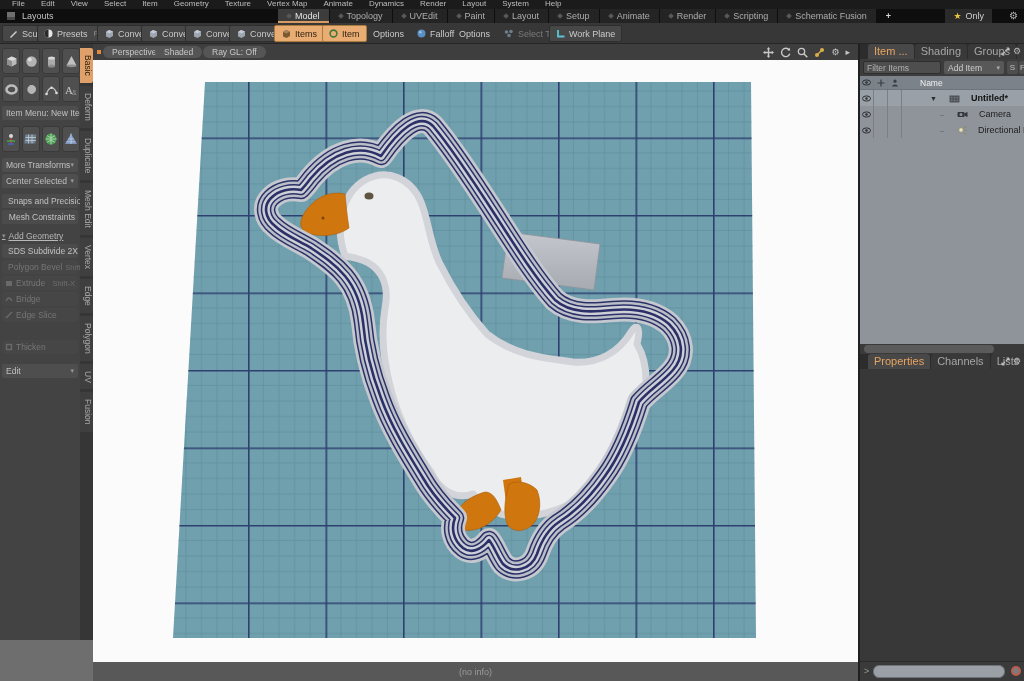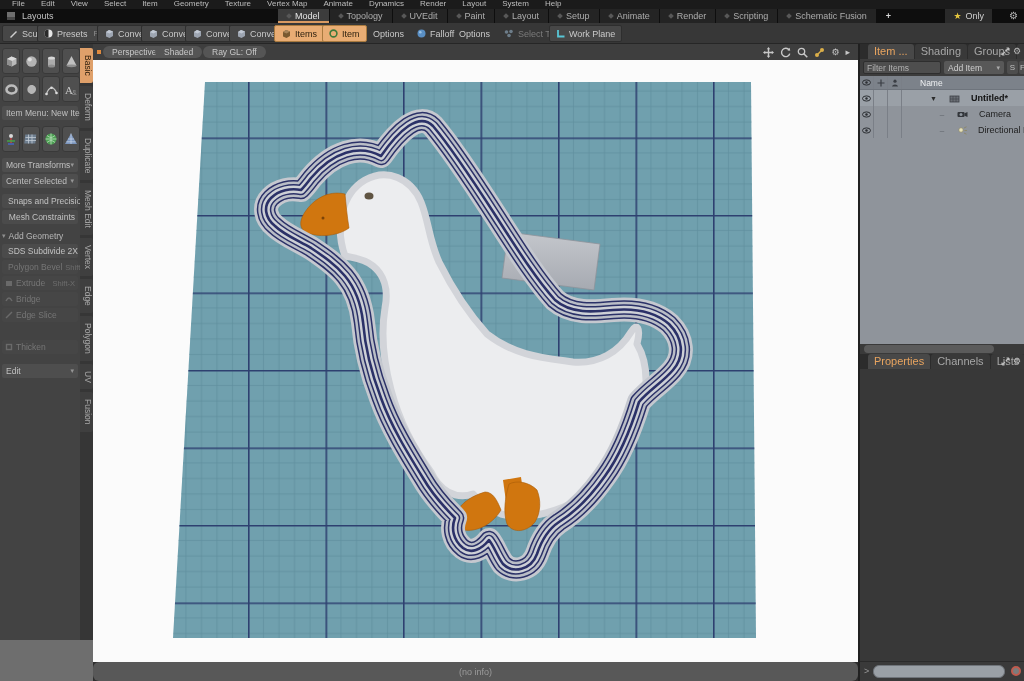--- a/index.html
+++ b/index.html
@@ -44,21 +44,21 @@
   .sb-ico{ position:absolute; width:18px; height:26px; background:#4f4f4f; border:1px solid #393939;
            border-radius:3px; display:flex; align-items:center; justify-content:center; }
   .sb-drop{ position:absolute; left:2px; width:76px; height:14px; background:#4e4e4e; border-radius:2px;
             font-size:8.5px; color:#c0c0c0; display:flex; align-items:center; padding:0 4px; white-space:nowrap; }
   .sb-drop .arr{ margin-left:auto; font-size:7px; color:#969696; }
   .sb-btn{ position:absolute; left:2px; width:76px; height:14px; display:flex; align-items:center; gap:3px;
            font-size:8.5px; color:#c2c2c2; background:#4b4b4b; border-radius:2px; padding:0 3px; white-space:nowrap; }
   .sb-btn.dis{ color:#767676; background:#464646; }
   .sb-btn .key{ margin-left:auto; font-size:7.5px; color:#6d6d6d; }
   .sb-head{ position:absolute; left:2px; width:76px; height:12px; display:flex; align-items:center; gap:3px;
-            font-size:8.5px; color:#b8b8b8; }
+            font-size:8.5px; color:#b8b8b8;text-decoration:underline; }
   .sb-head .sc{ font-size:7px; color:#8f8f8f; }
   .sb-strip{ position:absolute; left:80px; top:0; width:13px; height:100%; background:#363636;
              display:flex; flex-direction:column; gap:3px; padding-top:4px; }
   .vtab{ writing-mode:vertical-rl; font-size:8.5px; color:#a8a8a8; background:#3f3f3f; padding:7px 0;
          width:13px; text-align:center; border-radius:0 2px 2px 0; }
   .vtab.active{ background:#dfa06a; color:#2c1d0c; }
   .sidebar-bottom{ position:absolute; left:0; top:640px; width:93px; height:41px; background:#6e6e6e; }
 
   
   .viewport{ position:absolute; left:93px; top:44px; width:765px; height:618px; }
@@ -107,21 +107,21 @@
   .rp-cmd{ position:relative; height:20px; background:#3a3a3a; border-top:1px solid #2a2a2a; }
   .cmd-prompt{ position:absolute; left:4px; top:4px; font-size:9px; color:#9a9a9a; }
   .cmd-input{ position:absolute; left:13px; top:3px; width:132px; height:13px; background:#9aa0a6;
               border:1px solid #6f747a; border-radius:6px; font-size:9px; color:#222; padding:0 5px;
               font-family:"Liberation Sans",sans-serif; }
   .rec{ position:absolute; right:3px; top:4px; width:10px; height:10px; border-radius:50%;
         border:2px solid #c05b4e; background:#7c7c7c; }
 
   
   .statusbar{ position:absolute; left:93px; top:662px; width:765px; height:19px; background:#585858;
-              display:flex; align-items:center; justify-content:center; font-size:9px; color:#9b9b9b;border-radius:6px; }
+              display:flex; align-items:center; justify-content:center; font-size:9px; color:#9b9b9b; }
 </style>
 </head>
 <body>
 
 <div id="root">
 
   <div class="menubar">
     <span class="mi">File</span>
     <span class="mi">Edit</span>
     <span class="mi">View</span>

